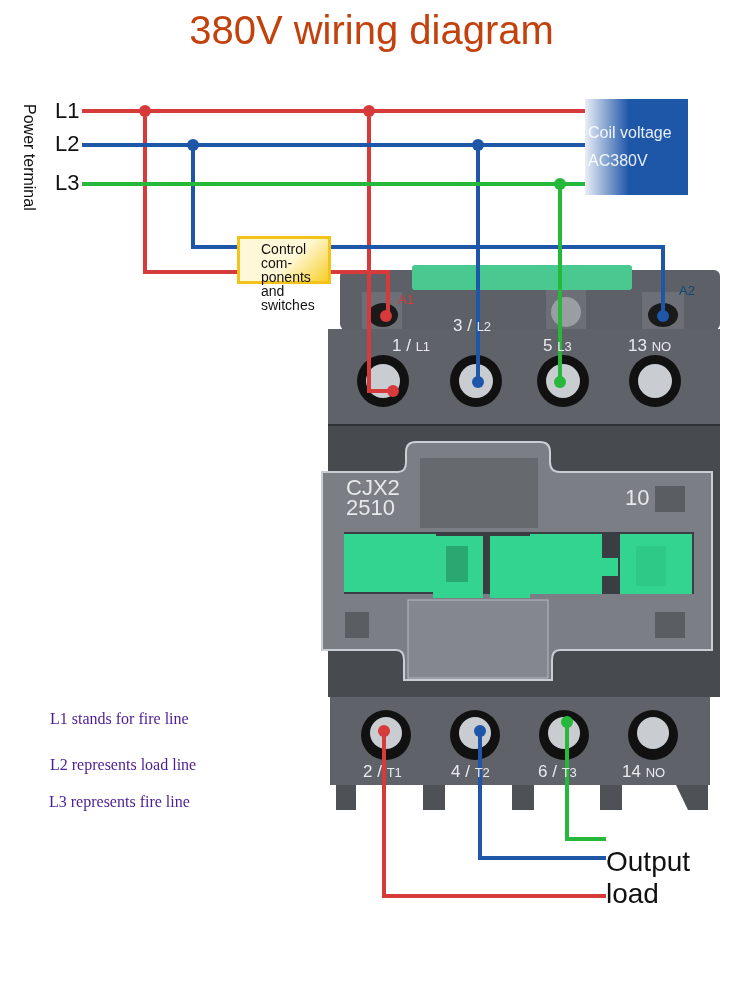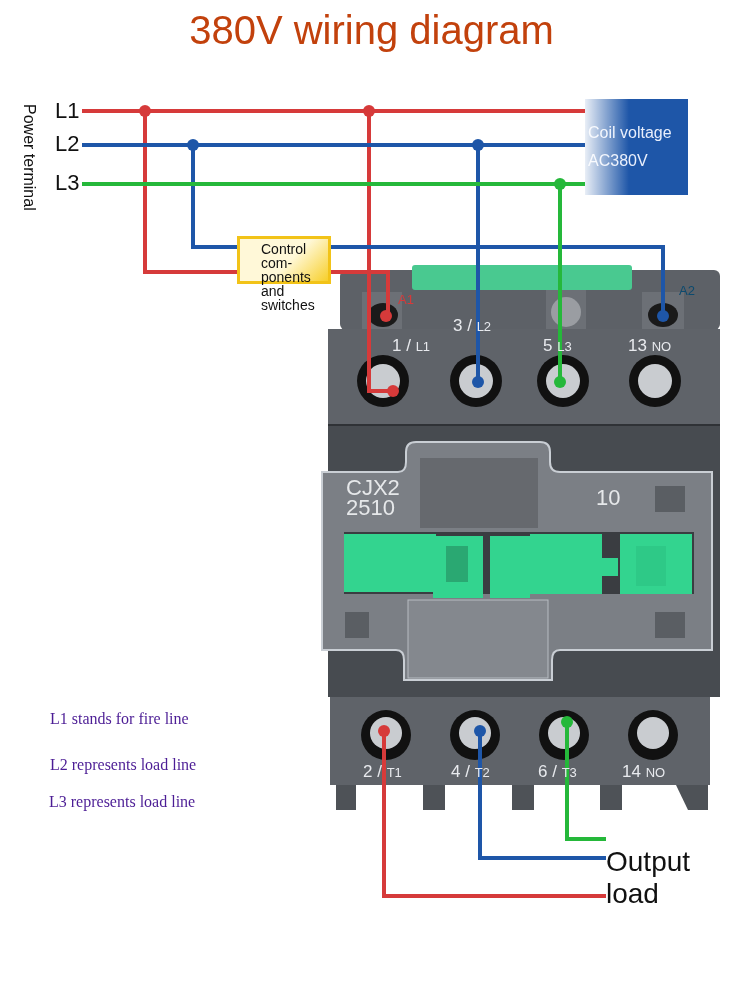--- a/index.html
+++ b/index.html
@@ -152,24 +152,24 @@
 
 <div class="abs term-label" style="left:380px;top:336px;margin-left:12px;"><span>1</span> / <span class="term-sub">L1</span></div>
 <div class="abs term-label" style="left:453px;top:316px;"><span>3</span> / <span class="term-sub">L2</span></div>
 <div class="abs term-label" style="left:543px;top:336px;"><span>5</span> <span class="term-sub">L3</span></div>
 <div class="abs term-label" style="left:628px;top:336px;"><span>13</span> <span class="term-sub">NO</span></div>
 
 <div class="abs body-txt" style="left:346px;top:478px;">
   <div>CJX2</div>
   <div>2510</div>
 </div>
-<div class="abs body-txt" style="left:596px;top:488px;">10</div>
+<div class="abs body-txt" style="left:625px;top:488px;">10</div>
 
 <div class="abs term-label" style="left:363px;top:762px;"><span>2</span> / <span class="term-sub">T1</span></div>
 <div class="abs term-label" style="left:451px;top:762px;"><span>4</span> / <span class="term-sub">T2</span></div>
 <div class="abs term-label" style="left:538px;top:762px;"><span>6</span> / <span class="term-sub">T3</span></div>
 <div class="abs term-label" style="left:622px;top:762px;"><span>14</span> <span class="term-sub">NO</span></div>
 
 <div id="legend-1" class="abs legend">L1 stands for fire line</div>
 <div id="legend-2" class="abs legend">L2 represents load line</div>
-<div id="legend-3" class="abs legend">L3 represents load line</div>
+<div id="legend-3" class="abs legend">L3 represents fire line</div>
 
 <div id="output-label" class="abs">Output load</div>
 
 </body></html>

